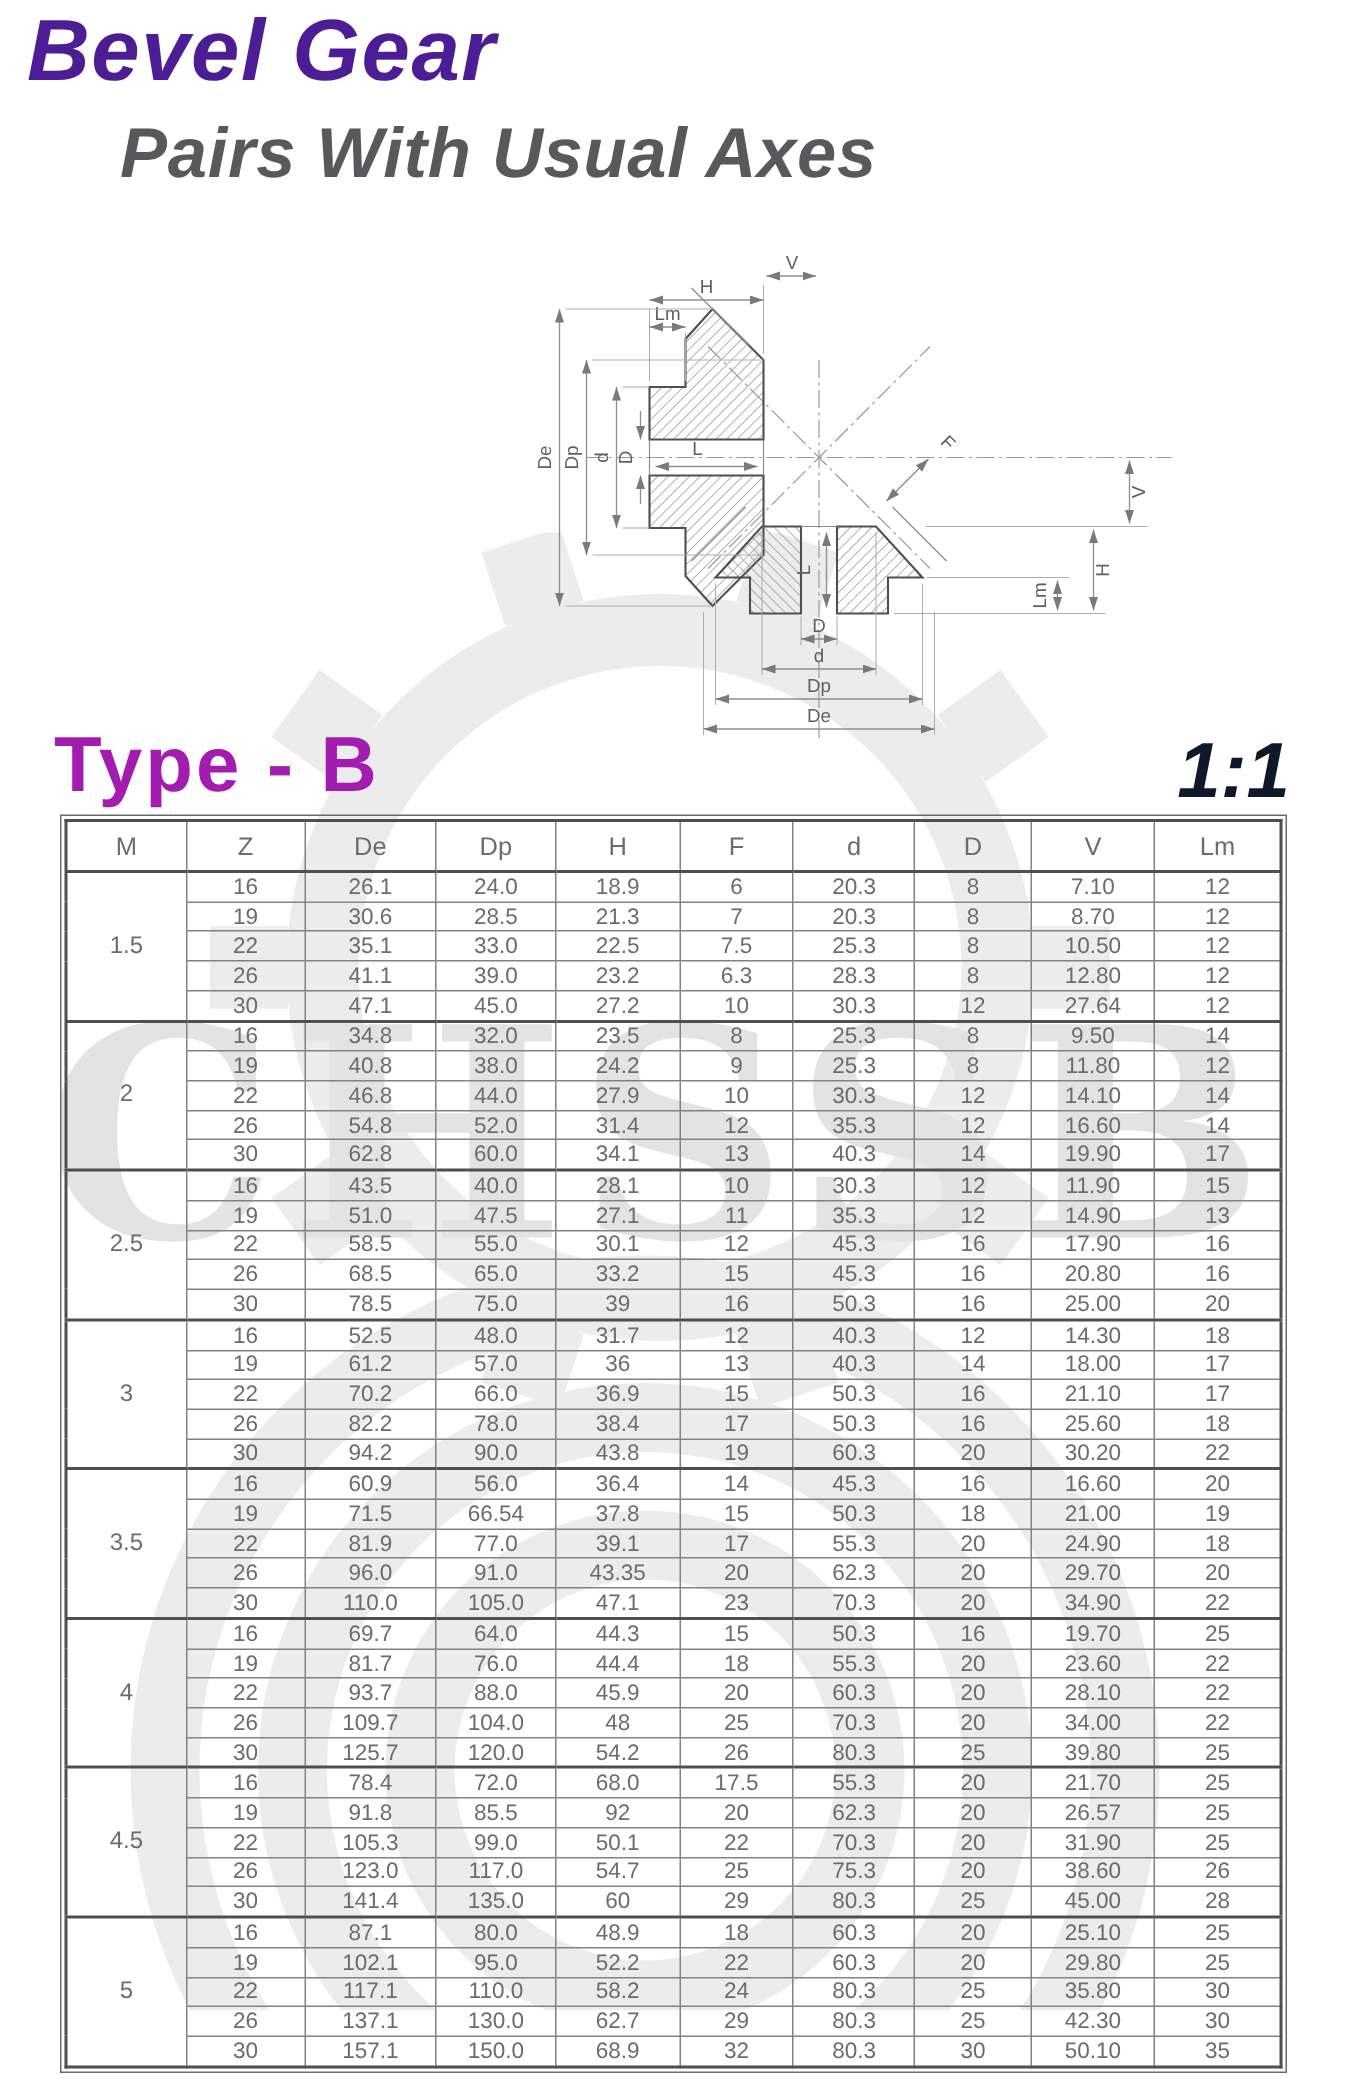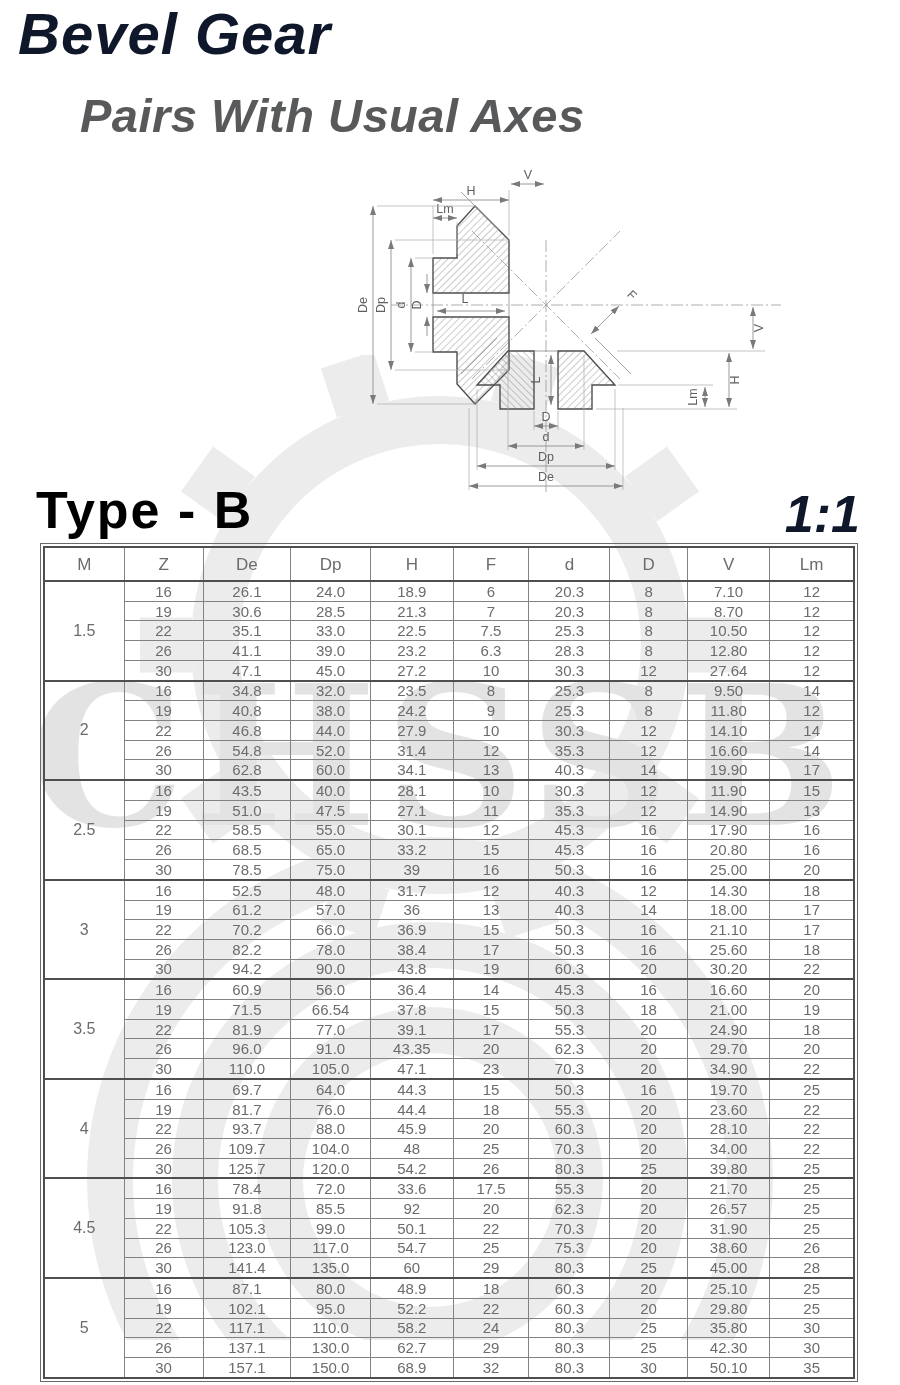--- a/index.html
+++ b/index.html
@@ -4,36 +4,36 @@
 <style>
   html,body { margin:0; padding:0; background:#ffffff; }
   .page {
     position:relative; width:900px; height:1385px; background:#ffffff;
     font-family:"Liberation Sans", sans-serif; overflow:hidden;
   }
   
   .title1 {
     position:absolute; left:18px; top:0px;
     font-size:58px; font-weight:bold; font-style:italic;
-    color:#0f172a; letter-spacing:1px; white-space:nowrap;
+    color:#4c1d95; letter-spacing:1px; white-space:nowrap;
   }
   .title2 {
-    position:absolute; left:80px; top:88px;
+    position:absolute; left:80px; top:74px;
     font-size:47px; font-weight:bold; font-style:italic;
     color:#58595b; letter-spacing:0.5px; white-space:nowrap;text-align:right;
   }
   .pressure {
     position:absolute; left:13px; top:144px;
     font-size:31px; font-weight:bold; font-style:italic;
     color:#58595b; white-space:nowrap;
   }
   .pressure sup { font-size:18px; vertical-align:super; }
   .type-label {
     position:absolute; left:36px; top:480px;
-    font-size:52px; font-weight:bold; color:#000000; letter-spacing:2px;
+    font-size:52px; font-weight:bold; color:#a21caf; letter-spacing:2px;
     z-index:3;
   }
   .ratio-label {
     position:absolute; right:40px; top:484px;
     font-size:52px; font-weight:bold; font-style:italic; color:#0f172a;
     z-index:3;
   }
   
   .watermark { position:absolute; left:40px; top:355px; z-index:0; }
   .wm-text { font-family:"DejaVu Serif", serif; }
@@ -565,21 +565,21 @@
             <td>80.3</td>
             <td>25</td>
             <td>39.80</td>
             <td>25</td>
           </tr>
           <tr class="group-start">
             <td rowspan="5" class="m-cell">4.5</td>
             <td>16</td>
             <td>78.4</td>
             <td>72.0</td>
-            <td>33.6</td>
+            <td>68.0</td>
             <td>17.5</td>
             <td>55.3</td>
             <td>20</td>
             <td>21.70</td>
             <td>25</td>
           </tr>
           <tr>
             <td>19</td>
             <td>91.8</td>
             <td>85.5</td>

